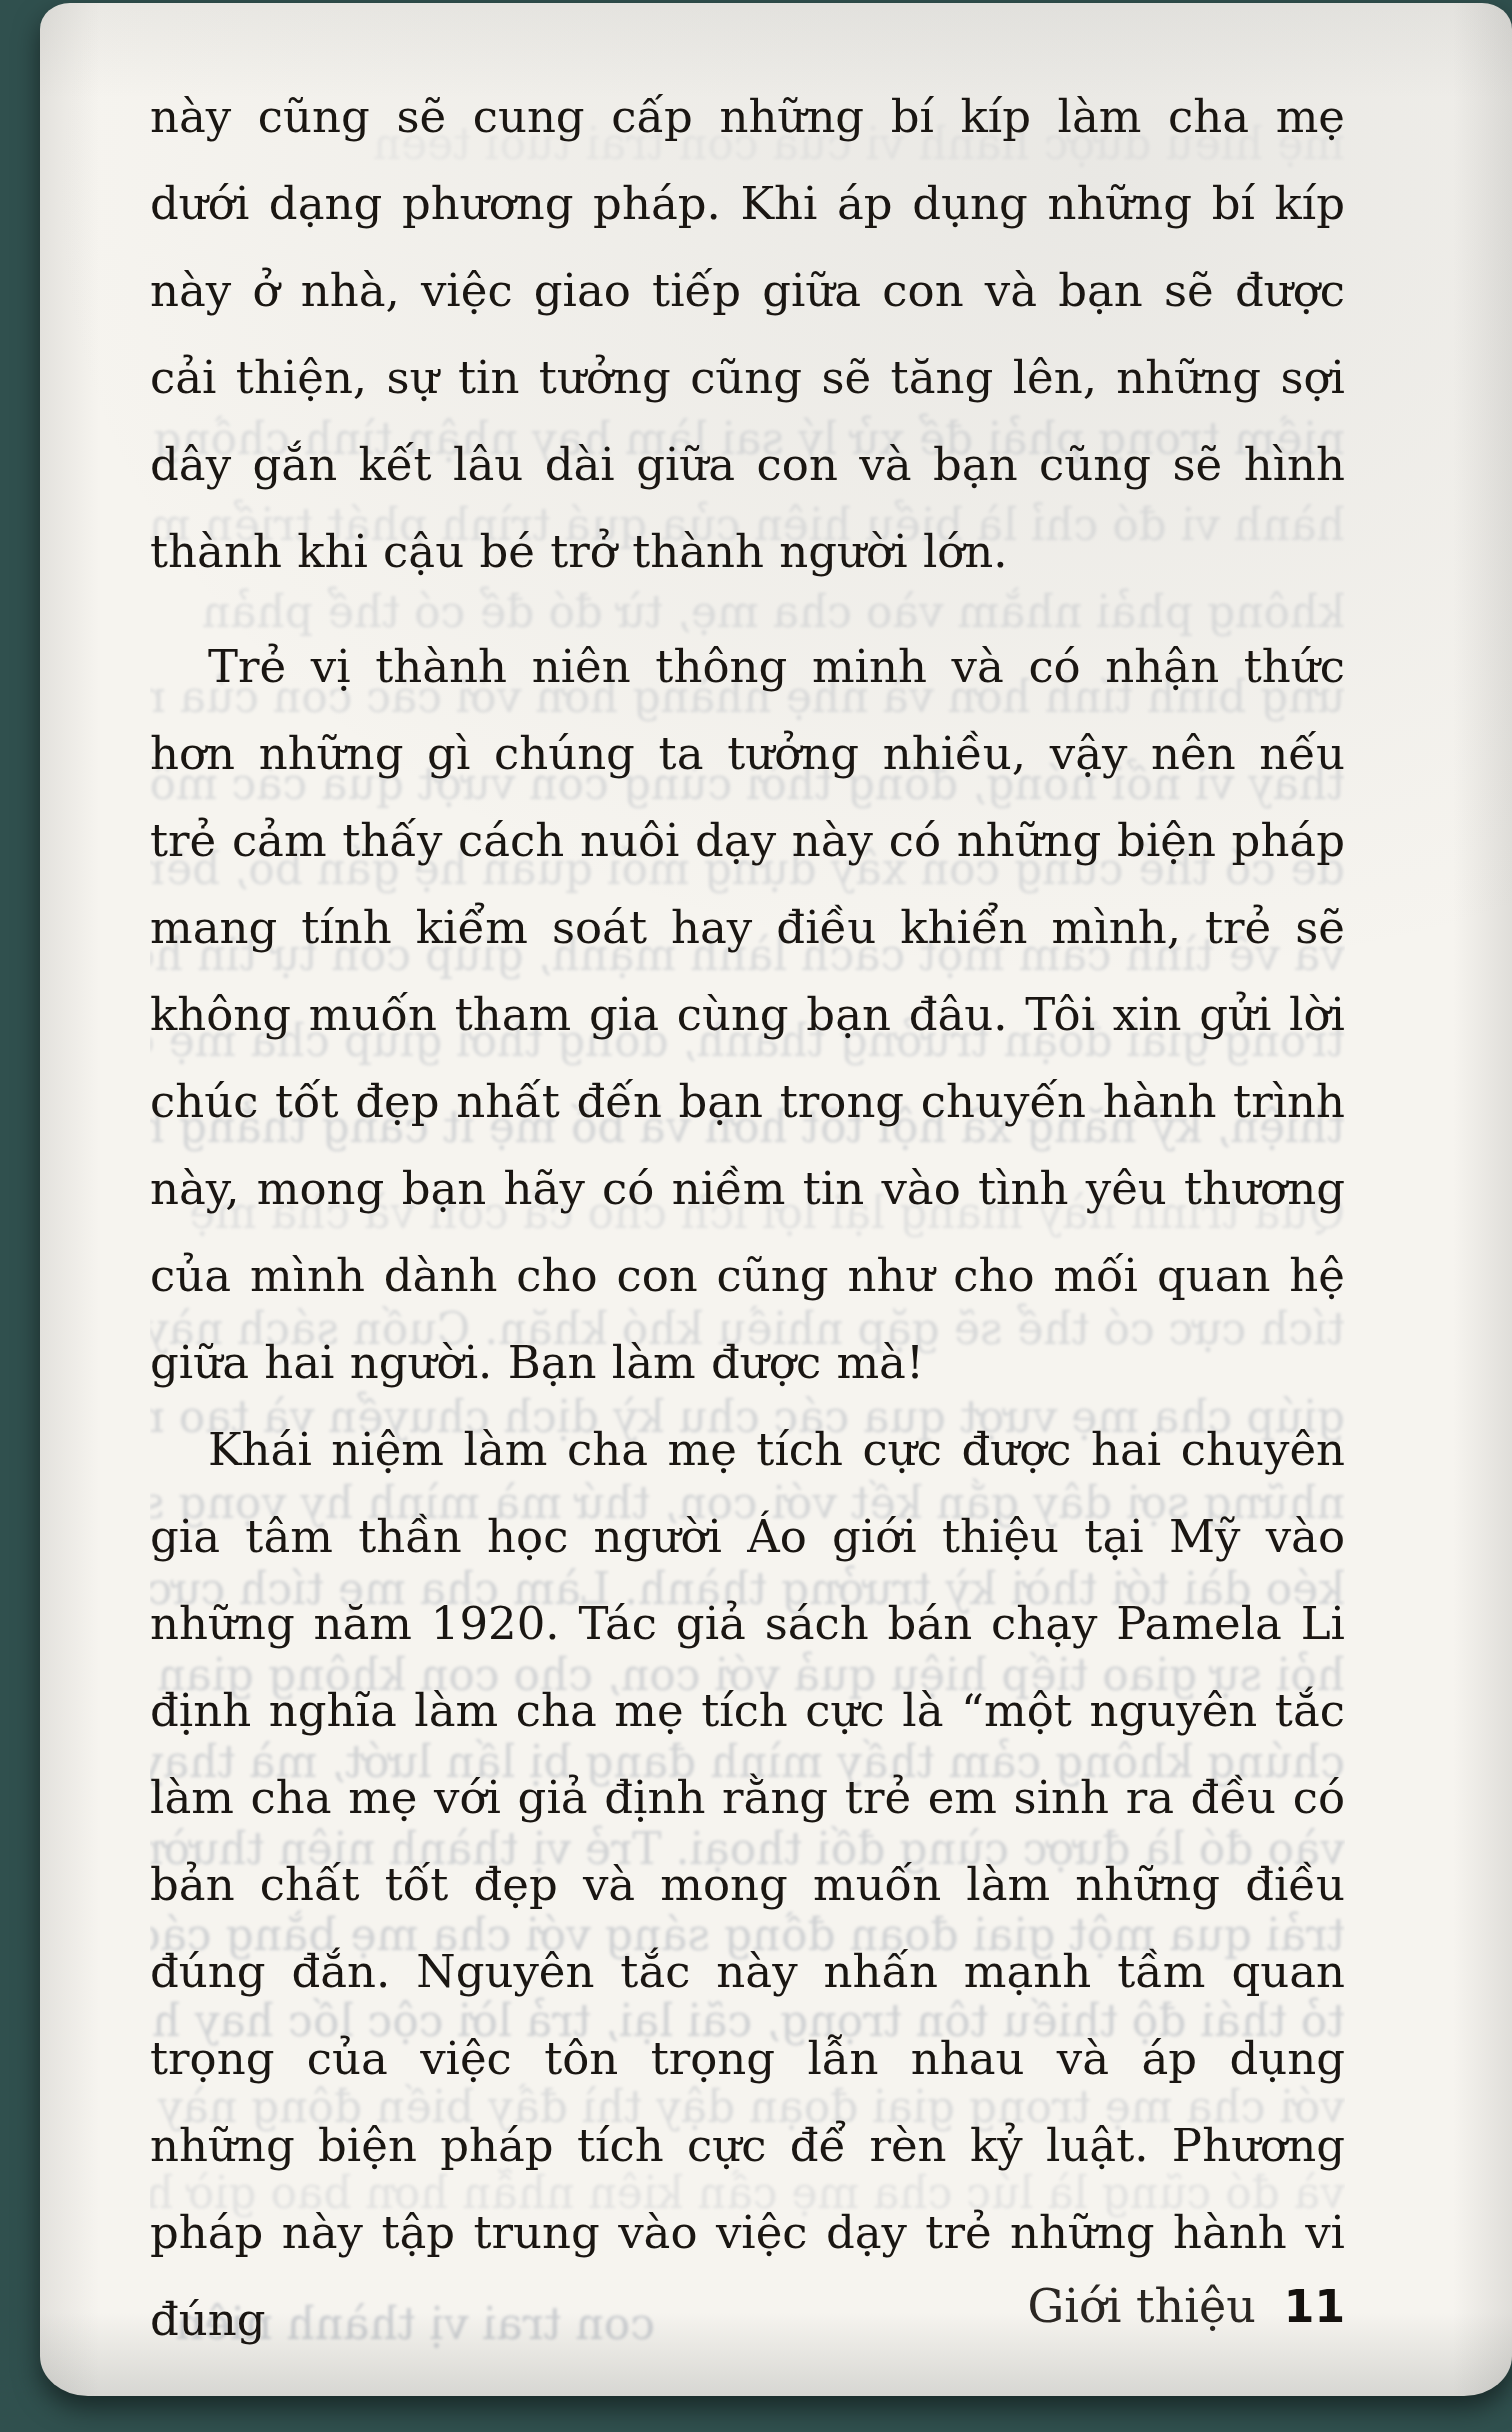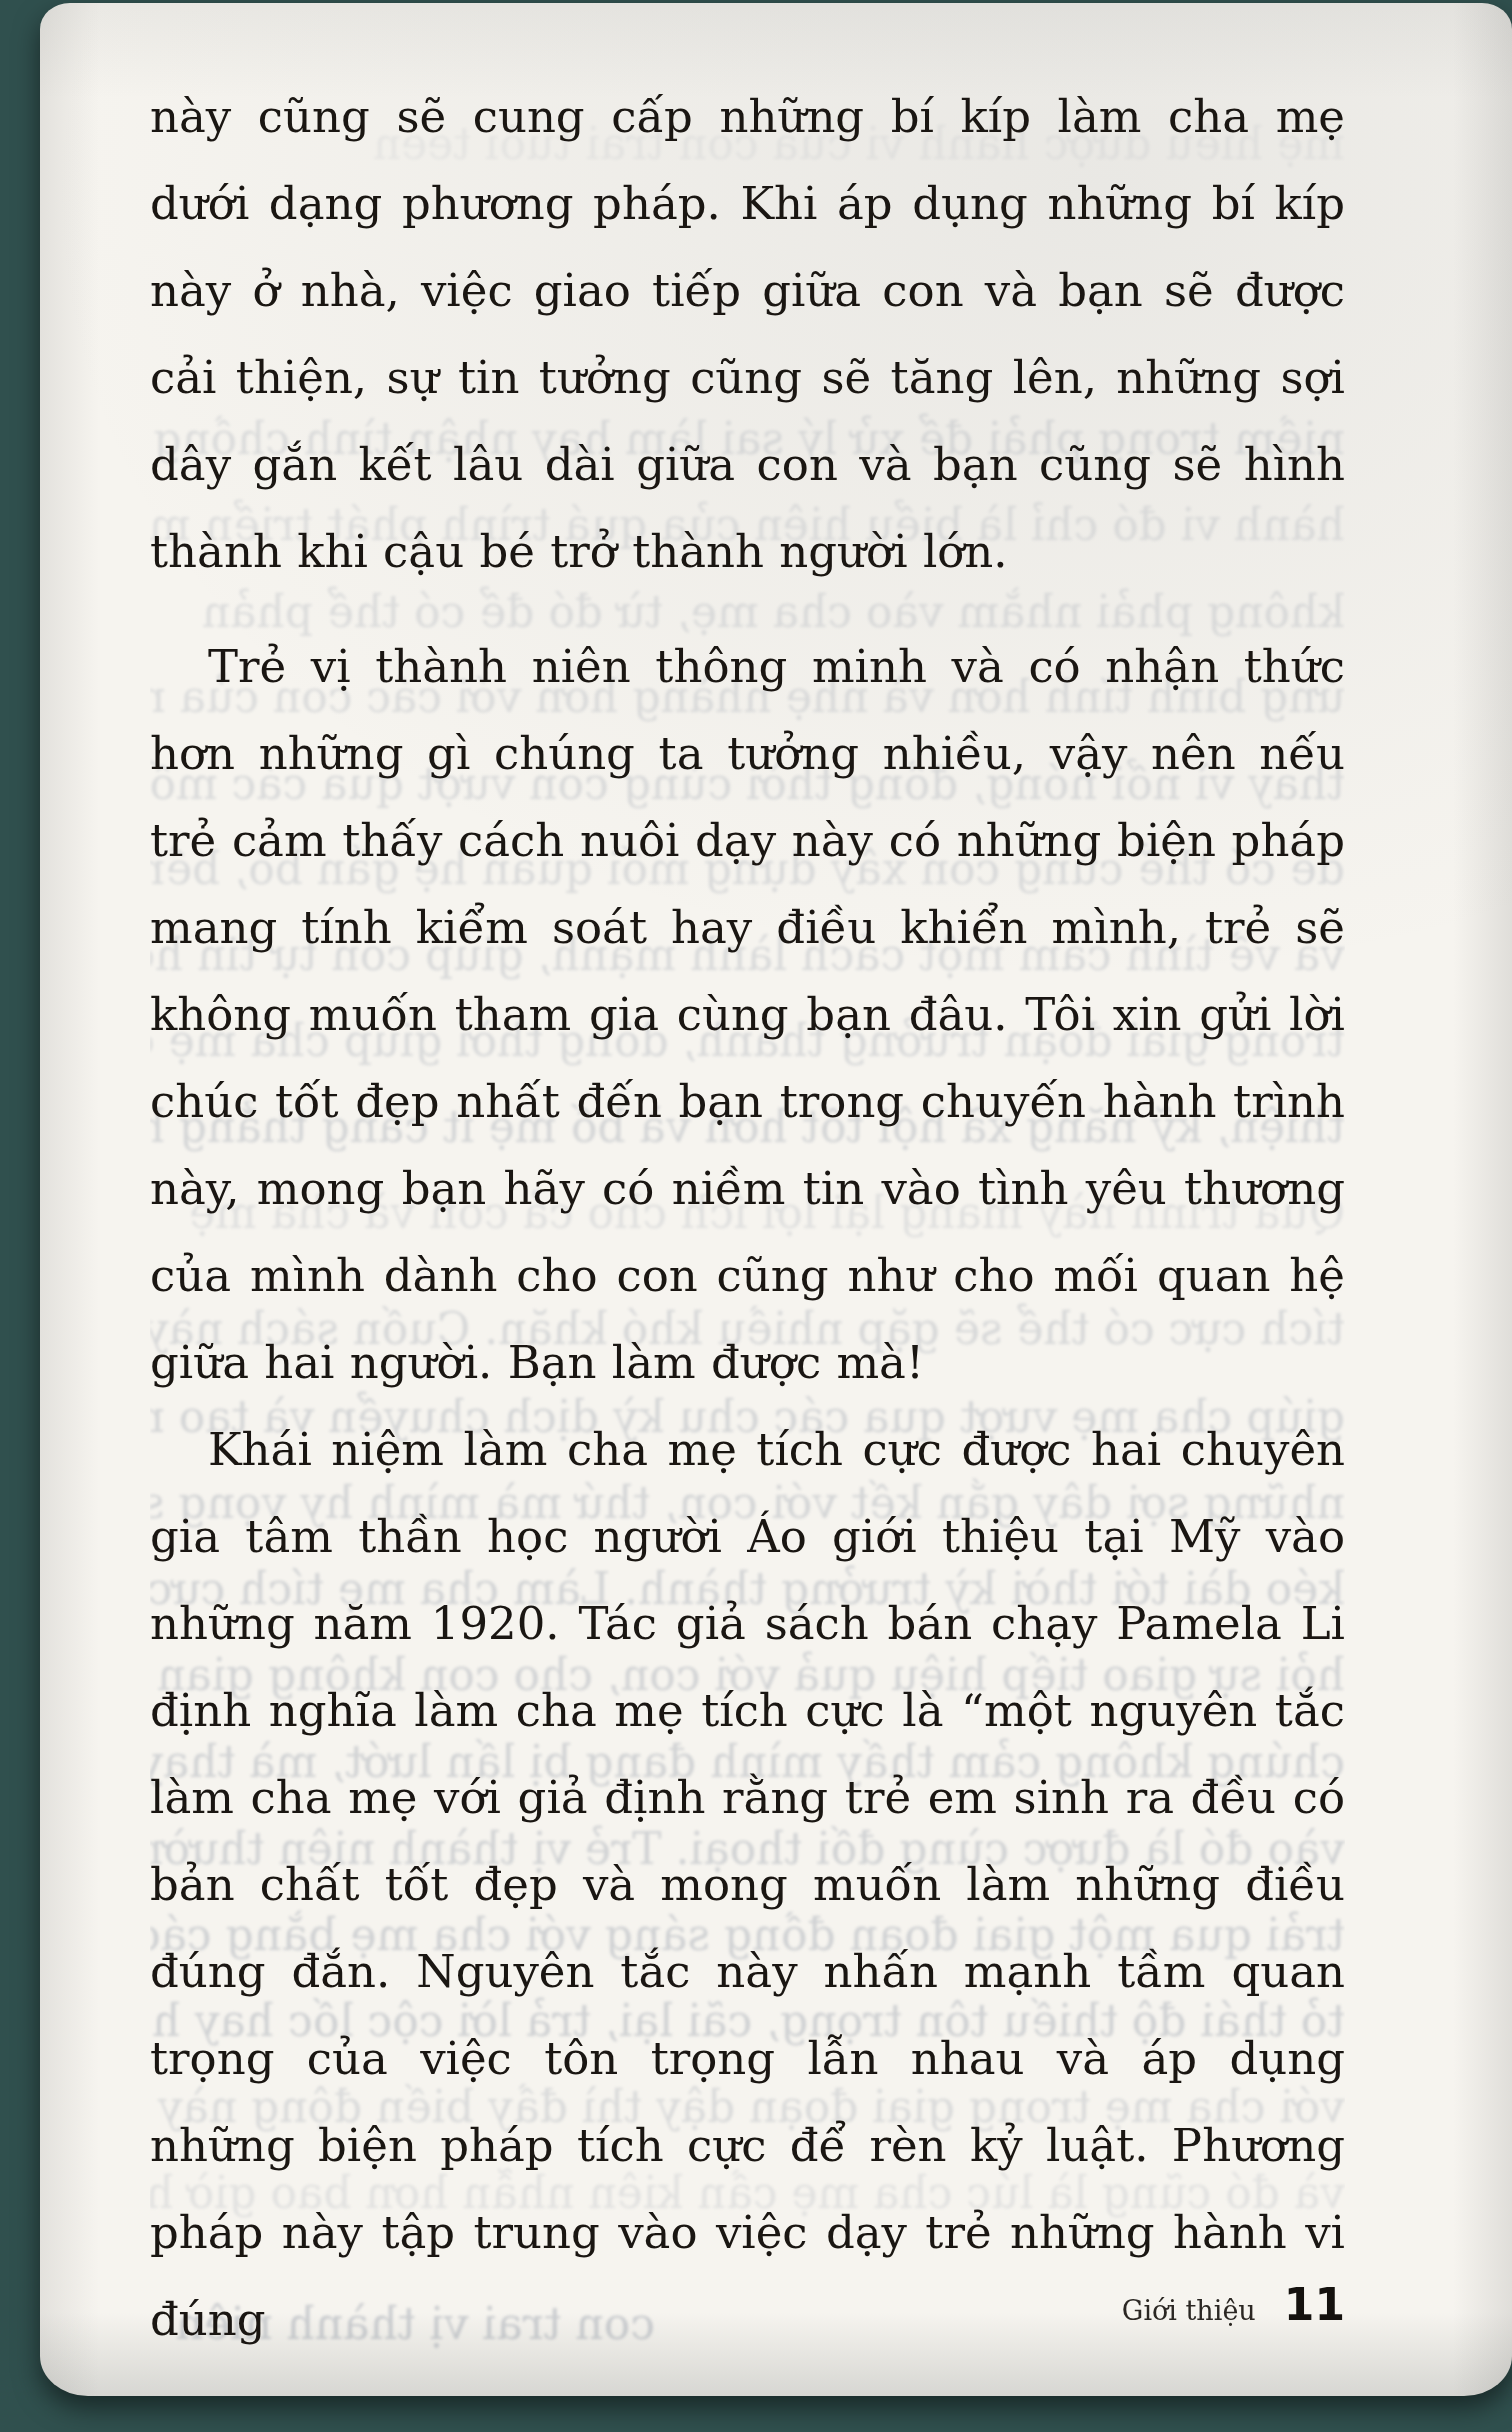--- a/index.html
+++ b/index.html
@@ -80,21 +80,21 @@
 
   .footer {
     position: absolute;
     top: 2276px;
     right: 167px;
     display: flex;
     align-items: baseline;
     gap: 28px;
   }
   .footer-section {
-    font-size: 27px;
+    font-size: 46px;
     color: #2b2723;
   }
   .footer-page {
     font-family: "DejaVu Sans", "Liberation Sans", sans-serif;
     font-weight: bold;
     font-size: 44px;
     color: #14110e;
   }
 </style>
 </head>

